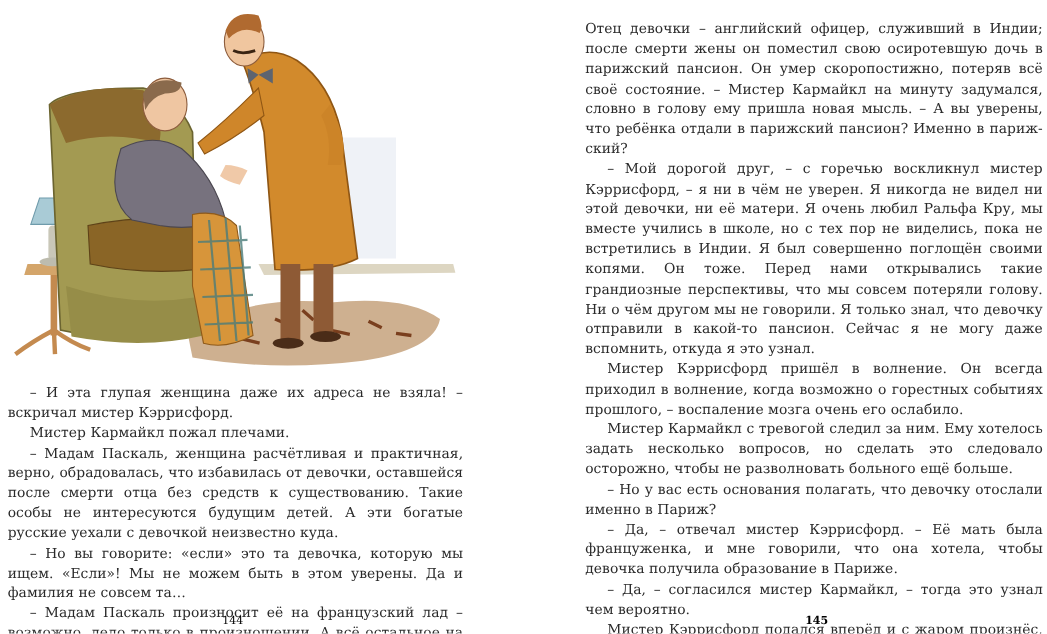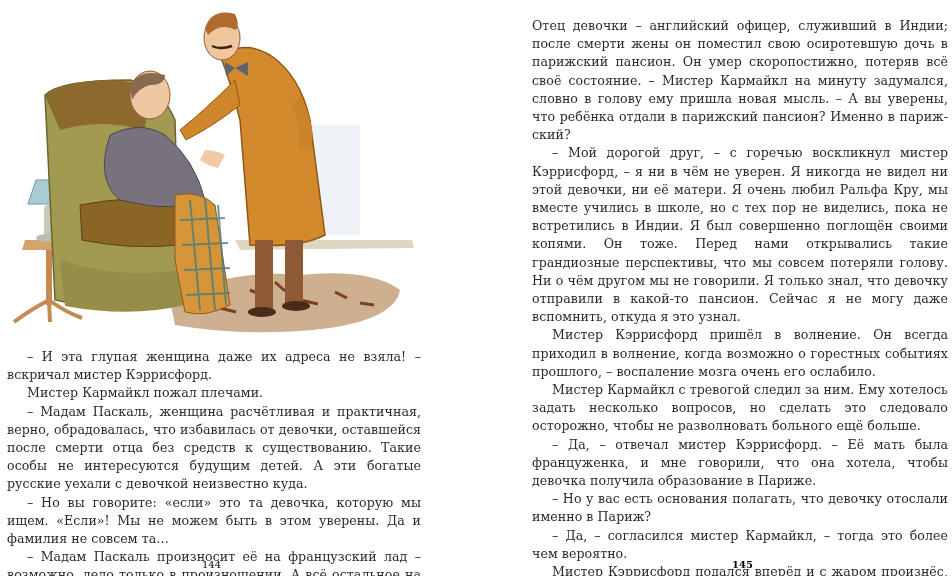--- a/index.html
+++ b/index.html
@@ -86,21 +86,21 @@
 
   <div class="page-number">144</div>
 </div>
 
 <div class="page page-right">
   <div class="text-block">
     <p class="noindent">Отец девочки – английский офицер, служивший в Индии; после смерти жены он поместил свою осиротевшую дочь в парижский пансион. Он умер скоропостижно, потеряв всё своё состояние. – Мистер Кармайкл на минуту задумался, словно в голову ему пришла новая мысль. – А вы уверены, что ребёнка отдали в парижский пансион? Именно в париж­ский?</p>
     <p>– Мой дорогой друг, – с горечью воскликнул мистер Кэррисфорд, – я ни в чём не уверен. Я никогда не видел ни этой девочки, ни её матери. Я очень любил Ральфа Кру, мы вместе учились в школе, но с тех пор не виделись, пока не встретились в Индии. Я был совершенно поглощён своими копями. Он тоже. Перед нами открывались такие грандиозные перспективы, что мы совсем потеряли голову. Ни о чём другом мы не говорили. Я только знал, что девочку отправили в какой-то пансион. Сейчас я не могу даже вспомнить, откуда я это узнал.</p>
     <p>Мистер Кэррисфорд пришёл в волнение. Он всегда приходил в вол­нение, когда возможно о горестных событиях прошлого, – воспаление мозга очень его ослабило.</p>
     <p>Мистер Кармайкл с тревогой следил за ним. Ему хотелось задать не­сколько вопросов, но сделать это следовало осторожно, чтобы не развол­новать больного ещё больше.</p>
+    <p>– Но у вас есть основания полагать, что девочку отослали именно в Париж?</p>
     <p>– Да, – отвечал мистер Кэррисфорд. – Её мать была француженка, и мне говорили, что она хотела, чтобы девочка получила образование в Париже.</p>
-    <p>– Но у вас есть основания полагать, что девочку отослали именно в Париж?</p>
-    <p>– Да, – согласился мистер Кармайкл, – тогда это более чем веро­ятно.</p>
+    <p>– Да, – согласился мистер Кармайкл, – тогда это узнал чем веро­ятно.</p>
     <p>Мистер Кэррисфорд подался вперёд и с жаром произнёс, ударяя по столу исхудавшей рукой:</p>
 
   </div>
 
   <div class="page-number">145</div>
 </div>
 
 </body></html>

